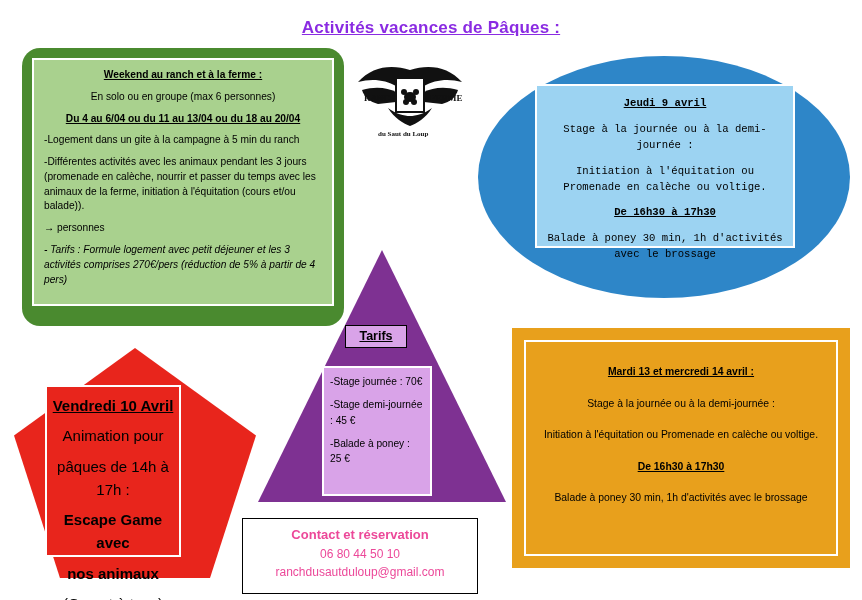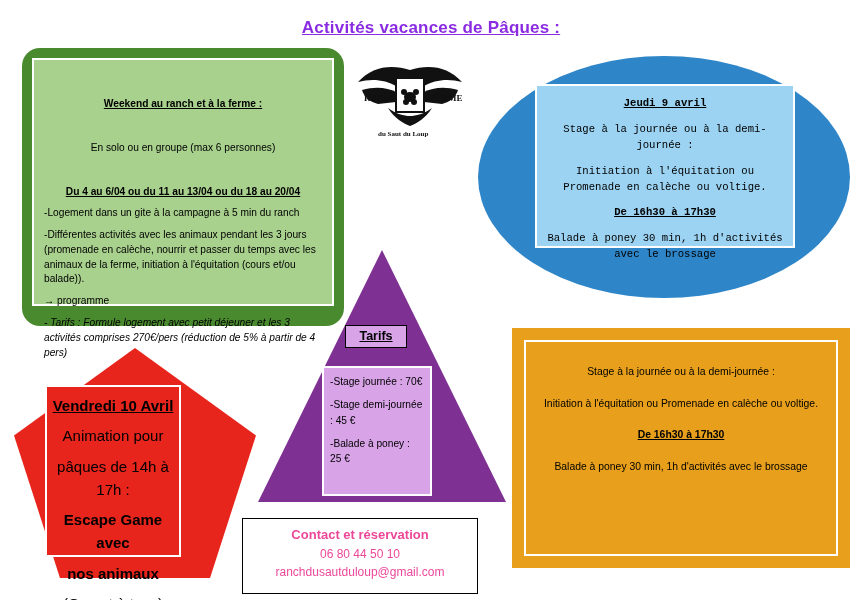--- a/index.html
+++ b/index.html
@@ -50,21 +50,21 @@
     width: 302px;
     height: 248px;
     background: #a9d18e;
     border: 2px solid #ffffff;
     box-sizing: border-box;
     padding: 8px 10px 6px 10px;
     font-size: 10.2px;
     line-height: 1.45;
     color: #000000;
   }
-  #green-inner .c { text-align: center; margin-top: 29px; }
+  #green-inner .c { text-align: center; }
   #green-inner .b { font-weight: bold; }
   #green-inner .u { text-decoration: underline; }
   #green-inner .i { font-style: italic; }
   #green-inner p { margin: 0 0 7px 0; }
 
   
   #logo {
     position: absolute;
     left: 348px;
     top: 56px;
@@ -232,21 +232,21 @@
 
   <div id="title">Activités vacances de Pâques :</div>
 
   <div id="green-outer"></div>
   <div id="green-inner">
     <p class="c b u">Weekend au  ranch et à la ferme :</p>
     <p class="c">En solo ou en groupe (max 6 personnes)</p>
     <p class="c b u">Du 4 au 6/04 ou du 11 au 13/04 ou du 18 au 20/04</p>
     <p>-Logement dans un gite à la campagne à 5 min du ranch</p>
     <p>-Différentes activités avec les animaux pendant les 3 jours (promenade en calèche, nourrir et passer du temps avec les animaux de la ferme, initiation à l'équitation (cours et/ou balade)).</p>
-    <p>→ programme</p>
+    <p>→ personnes</p>
     <p class="i">- Tarifs : Formule logement avec petit déjeuner et les 3 activités comprises 270€/pers (réduction de 5% à partir de 4 pers)</p>
   </div>
 
   <div id="logo">
     <svg width="124" height="84" viewBox="0 0 124 84" xmlns="http://www.w3.org/2000/svg">
       <g fill="#111111">
         <path d="M10 26 C24 10, 44 8, 62 14 C80 8, 100 10, 114 26 C100 22, 86 24, 76 30 L48 30 C38 24, 24 22, 10 26 Z"></path>
         <path d="M14 34 C28 30, 40 32, 48 36 L48 46 L30 48 C22 46, 16 41, 14 34 Z"></path>
         <path d="M110 34 C96 30, 84 32, 76 36 L76 46 L94 48 C102 46, 108 41, 110 34 Z"></path>
         <path d="M40 52 C46 62, 56 68, 62 70 C68 68, 78 62, 84 52 C76 58, 68 60, 62 60 C56 60, 48 58, 40 52 Z"></path>
@@ -291,20 +291,21 @@
   <div id="purple-triangle"></div>
   <div id="tarifs-label">Tarifs</div>
   <div id="tarifs-inner">
     <p>-Stage journée : 70€</p>
     <p>-Stage demi-journée : 45 €</p>
     <p>-Balade à poney : 25 €</p>
   </div>
 
   <div id="orange-outer"></div>
   <div id="orange-inner">
+    <p class="b u">Mardi 13 et mercredi 14 avril :</p>
     <p>Stage à la journée ou à la demi-journée :</p>
     <p>Initiation à l'équitation ou Promenade en calèche ou voltige.</p>
     <p class="b u">De 16h30 à 17h30</p>
     <p>Balade à poney 30 min, 1h d'activités avec le brossage</p>
   </div>
 
   <div id="contact-box">
     <div class="title">Contact et réservation</div>
     <div class="line">06 80 44 50 10</div>
     <div class="line">ranchdusautduloup@gmail.com</div>

